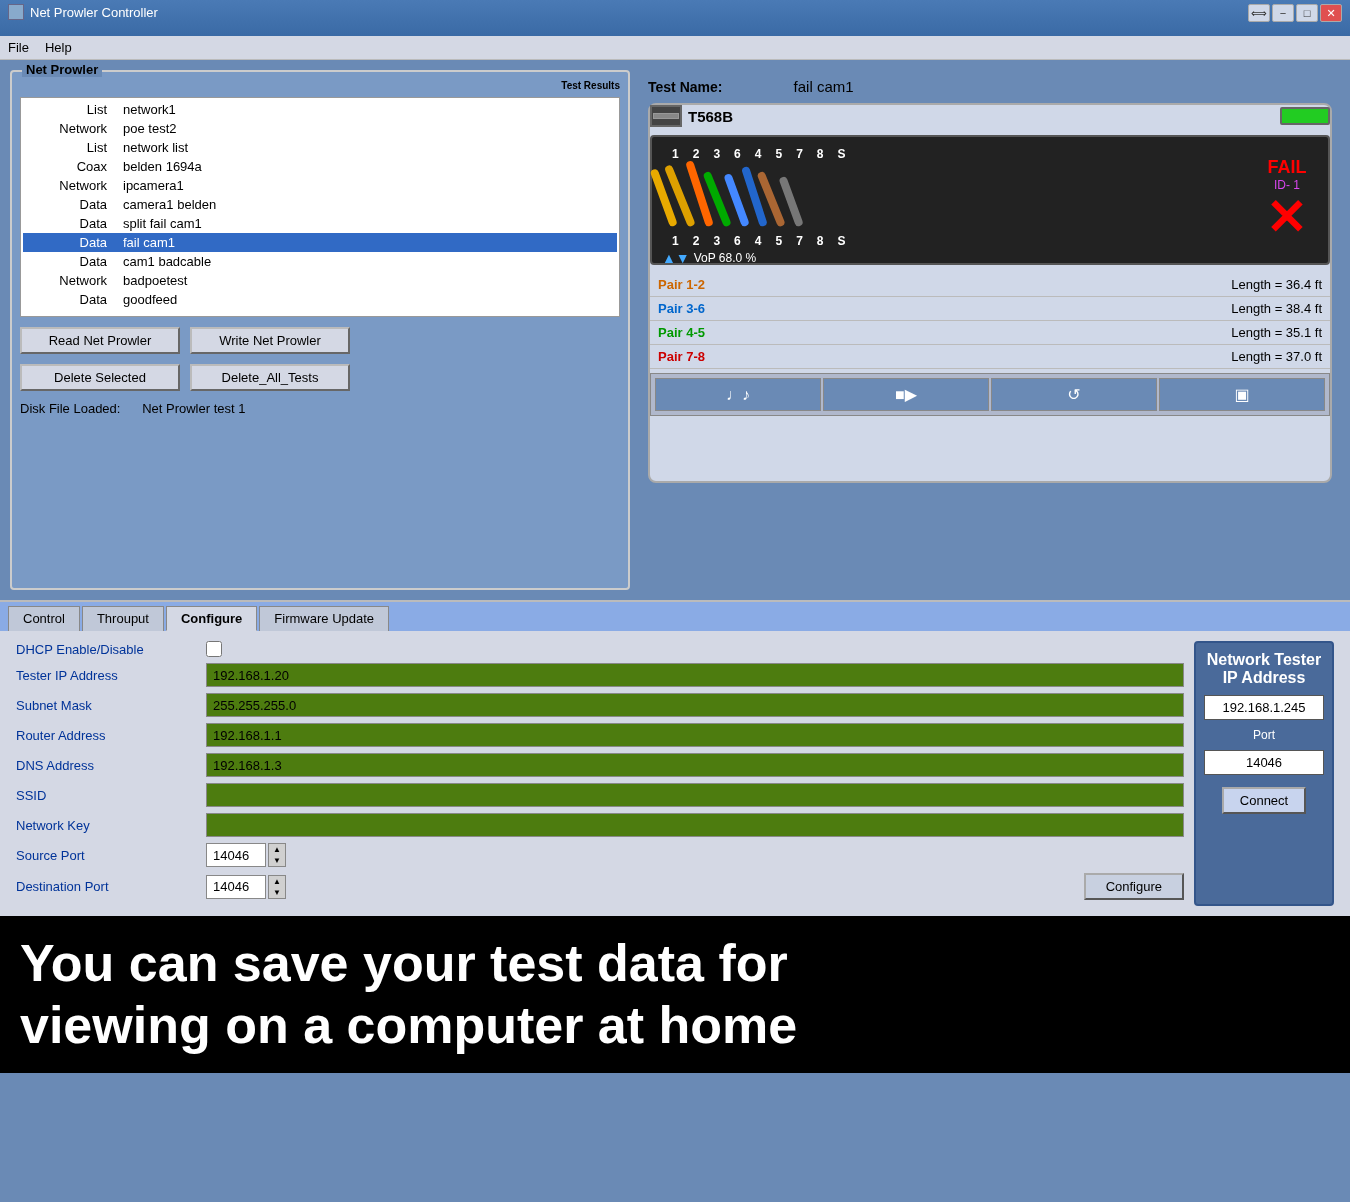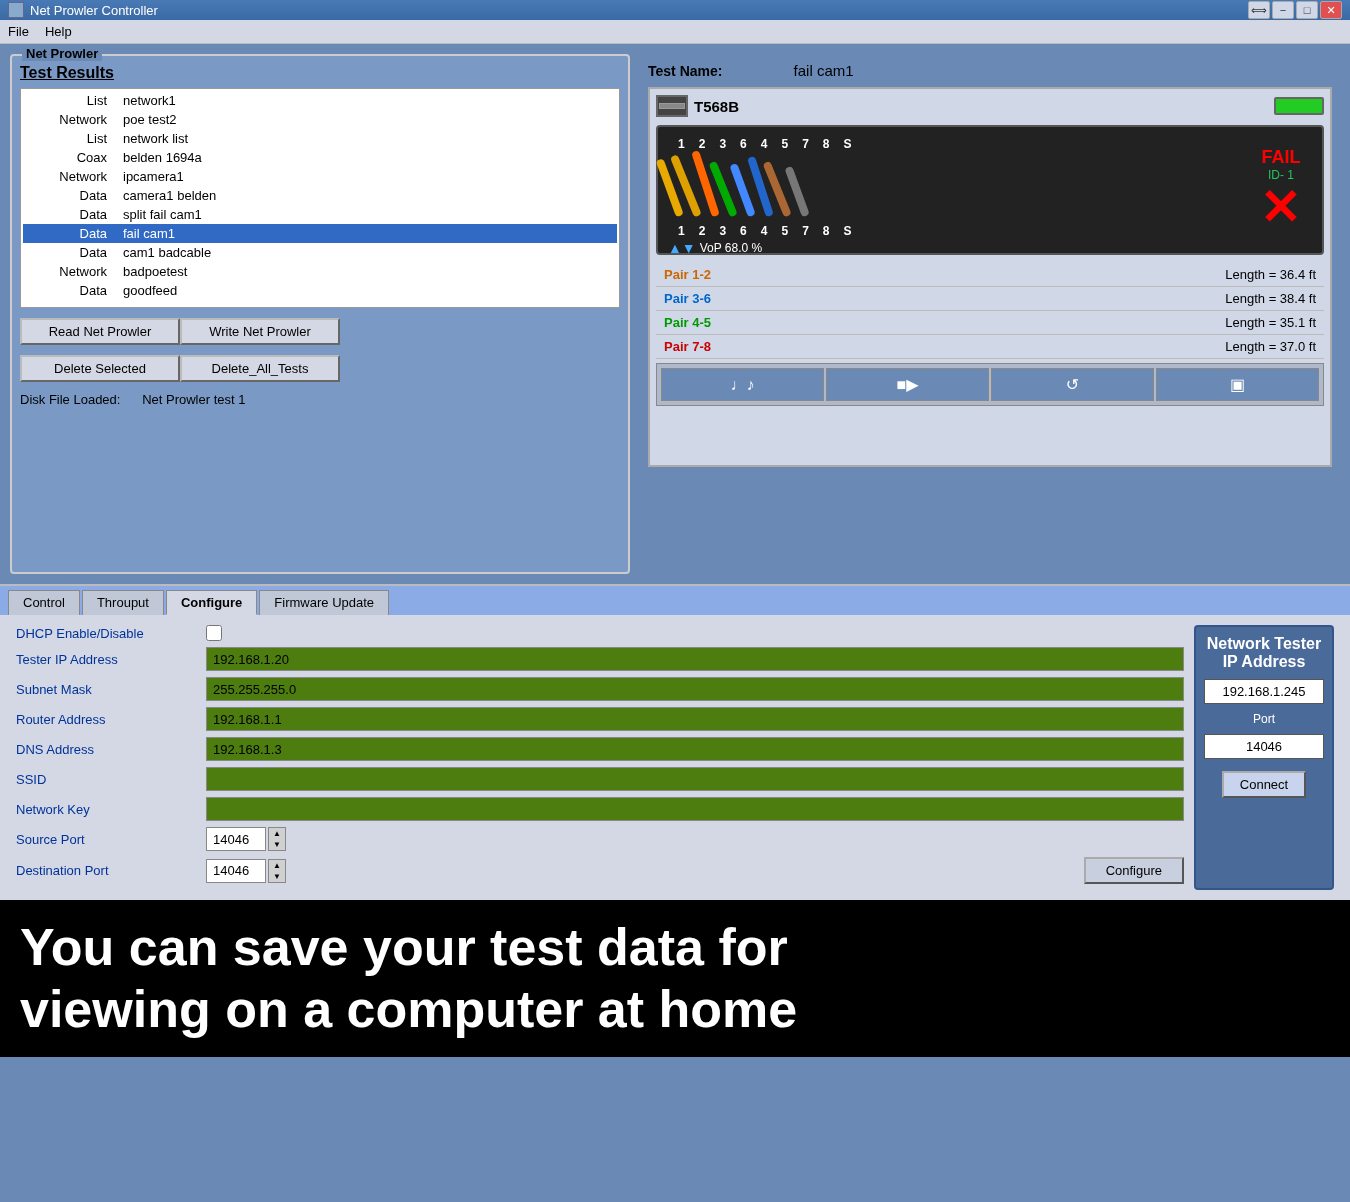--- a/index.html
+++ b/index.html
@@ -11,23 +11,23 @@
       min-height: 1202px;
       overflow: hidden;
     }
 
     
     .title-bar {
       background: linear-gradient(to bottom, #4a7ab5, #3a6aa5);
       color: white;
       padding: 4px 8px;
       display: flex;
-      align-items: center;
+      align-items: flex-start;
       justify-content: space-between;
-      height: 20px;
+      height: 36px;
     }
     .title-bar-left {
       display: flex;
       align-items: center;
       gap: 6px;
     }
     .title-bar-icon {
       width: 16px; height: 16px;
       background: #88aacc;
       border: 1px solid #668;
@@ -90,26 +90,25 @@
       position: absolute;
       top: -10px;
       left: 10px;
       background: #6a8ab5;
       padding: 0 4px;
       font-weight: bold;
       color: #000;
       font-size: 13px;
     }
     .test-results-label {
-      text-align: left;
-      font-weight: bold;
-      font-size: 16px;
+      text-align: right;
+      font-weight: bold;
+      font-size: 10px;
       margin-bottom: 6px;
       color: #000;
-      text-decoration: underline;
     }
     .test-list {
       background: white;
       border: 1px solid #999;
       height: 220px;
       overflow-y: auto;
       padding: 2px;
     }
     .test-list-row {
       display: flex;
@@ -119,20 +118,21 @@
     }
     .test-list-row.selected {
       background: #316ac5;
       color: white;
     }
     .col-type { width: 80px; color: inherit; text-align: right; }
     .col-name { color: inherit; }
 
     .button-row {
       display: flex;
+      gap: 10px;
       margin-top: 10px;
       justify-content: flex-start;
     }
     .btn {
       background: #d4d8e4;
       border: 2px outset #bbb;
       padding: 4px 12px;
       cursor: pointer;
       font-size: 13px;
       min-width: 160px;
@@ -157,22 +157,21 @@
       margin-bottom: 8px;
       color: #000;
       font-size: 14px;
     }
     .test-name-label { font-weight: bold; }
     .test-name-value { font-size: 15px; }
 
     .device-box {
       background: #d0d8e8;
       border: 2px solid #aaa;
-      border-radius: 0;
-      padding: 6px;
+      border-radius: 8px;
       min-height: 380px;
     }
     .device-header {
       display: flex;
       align-items: center;
       justify-content: space-between;
       margin-bottom: 8px;
     }
     .device-type {
       display: flex;
@@ -224,21 +223,21 @@
       font-size: 18px;
       font-weight: bold;
     }
     .fail-x {
       color: red;
       font-size: 50px;
       font-weight: bold;
       line-height: 1;
     }
     .id-text {
-      color: #22c55e;
+      color: #d946ef;
       font-size: 12px;
     }
     .pin-numbers-bottom {
       display: flex;
       gap: 14px;
       color: white;
       font-size: 12px;
       font-weight: bold;
       padding-left: 10px;
       margin-top: 4px;

